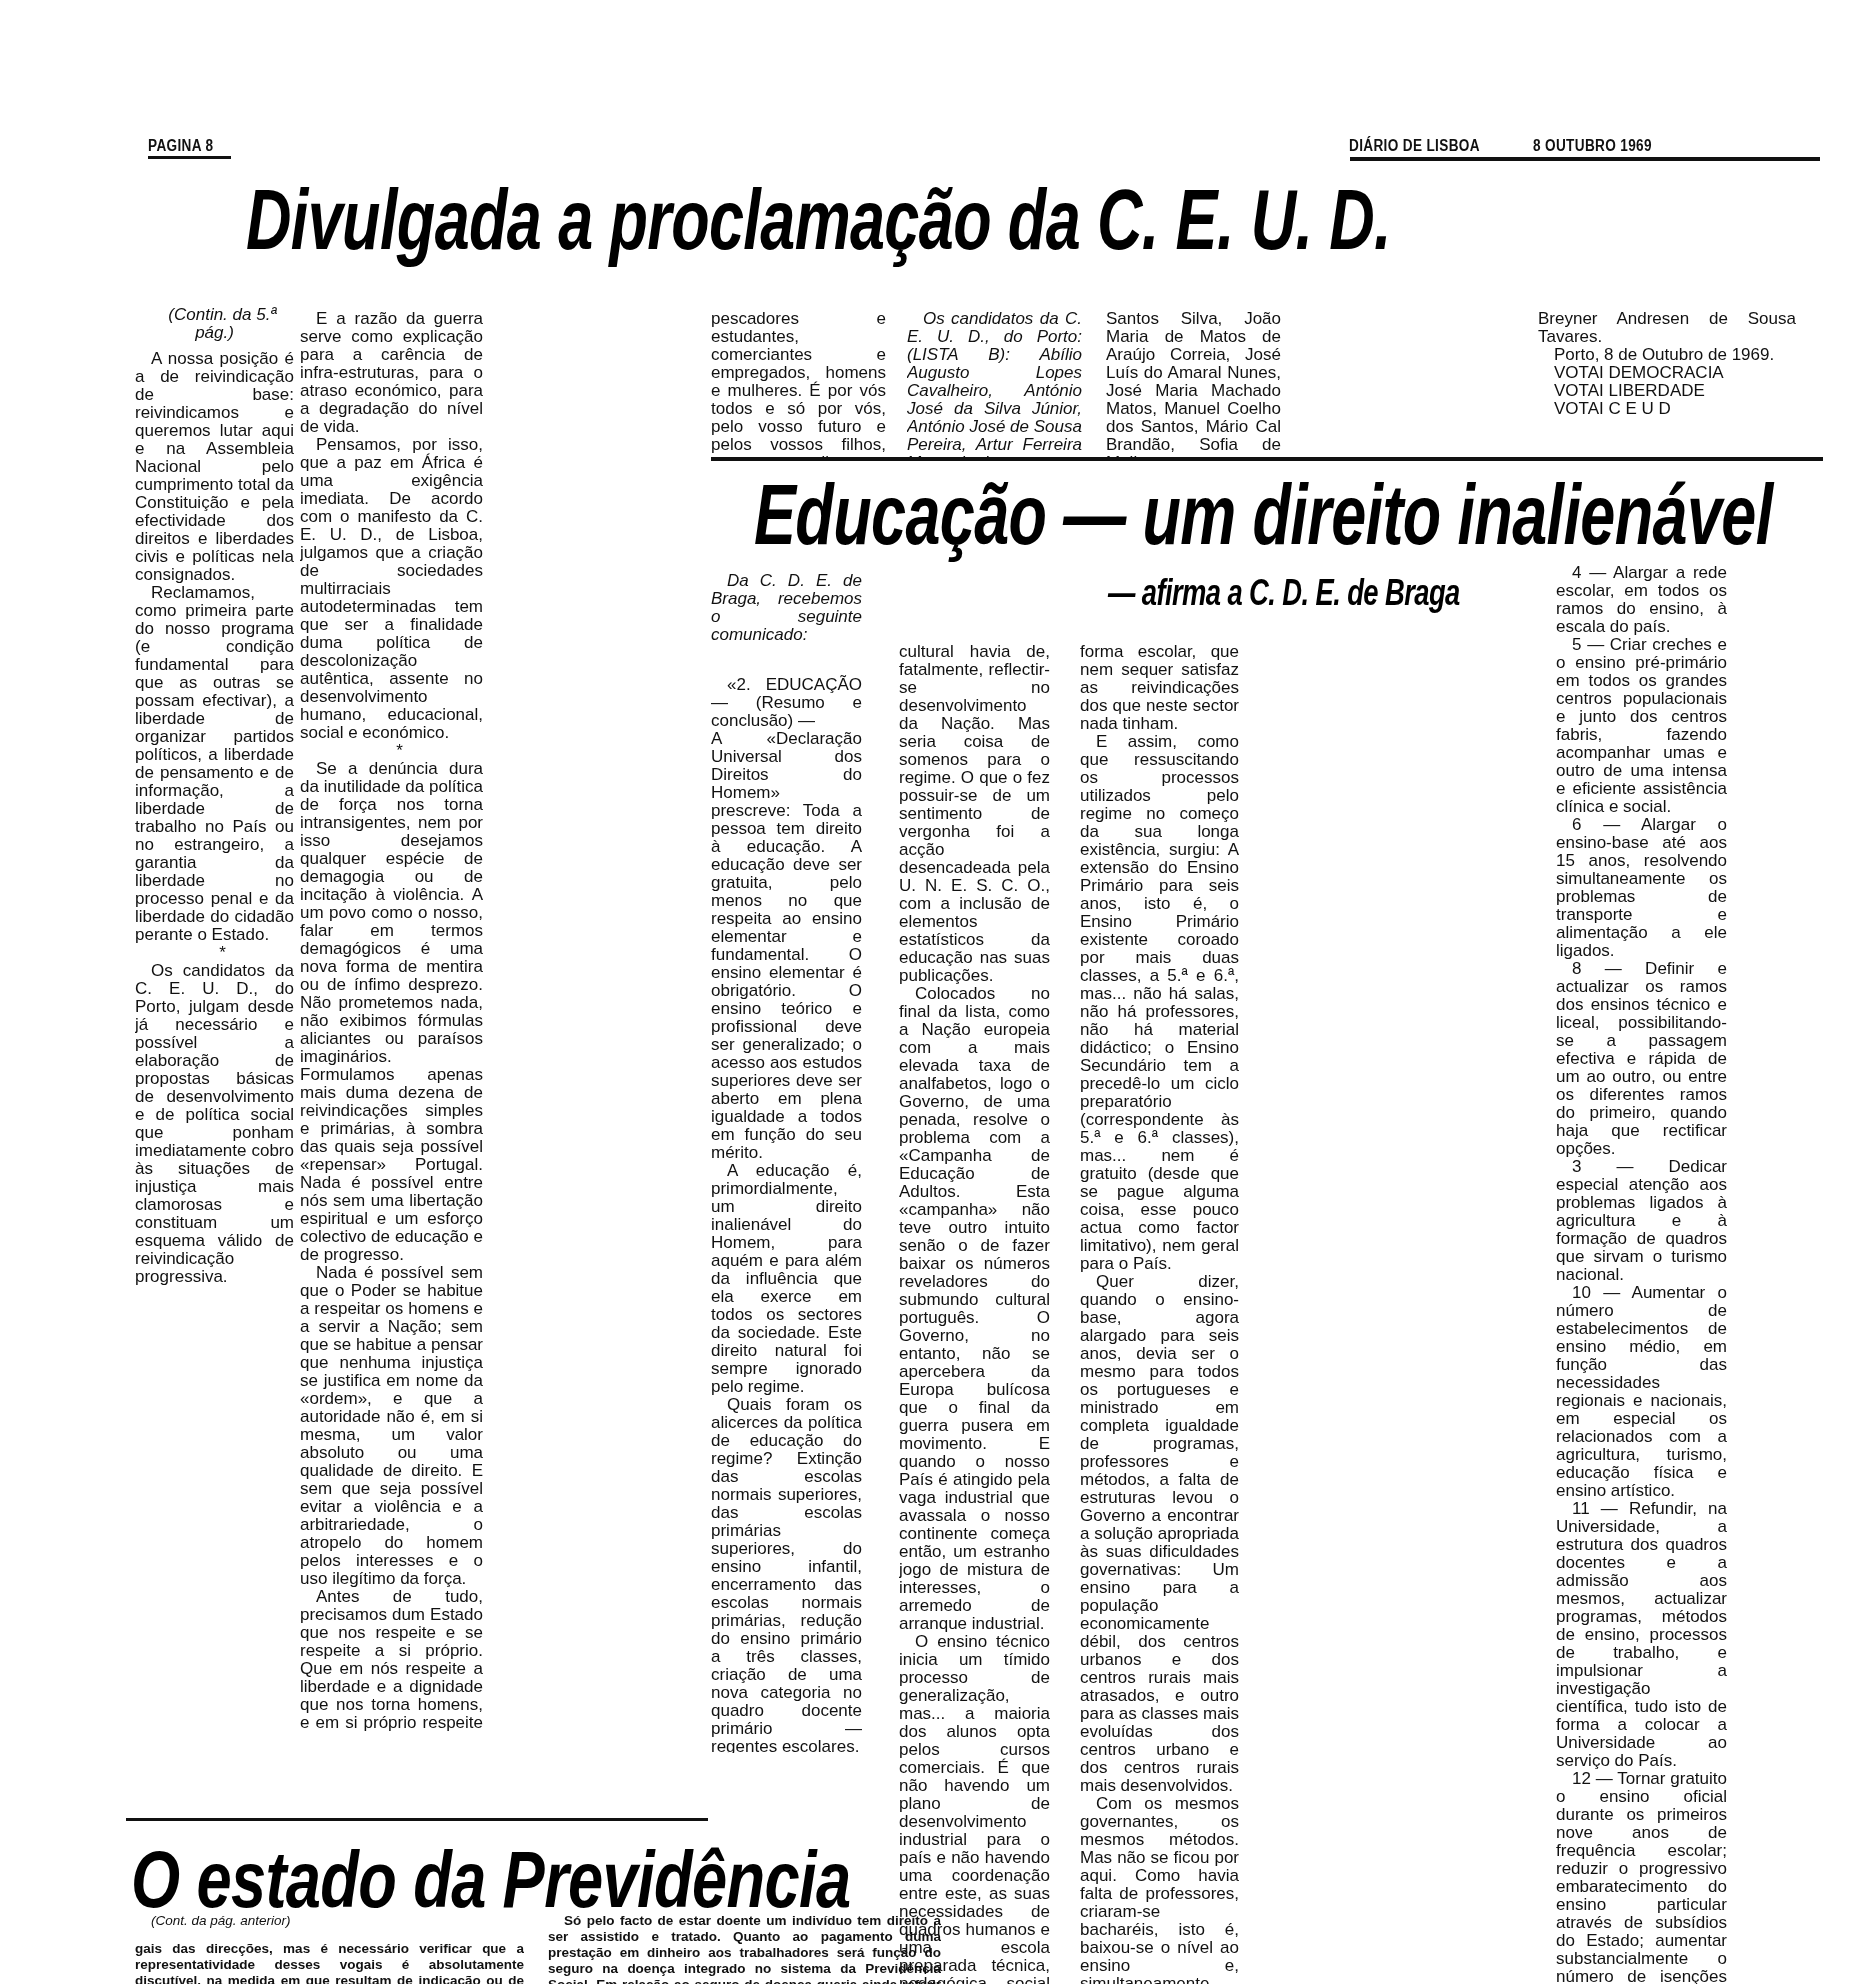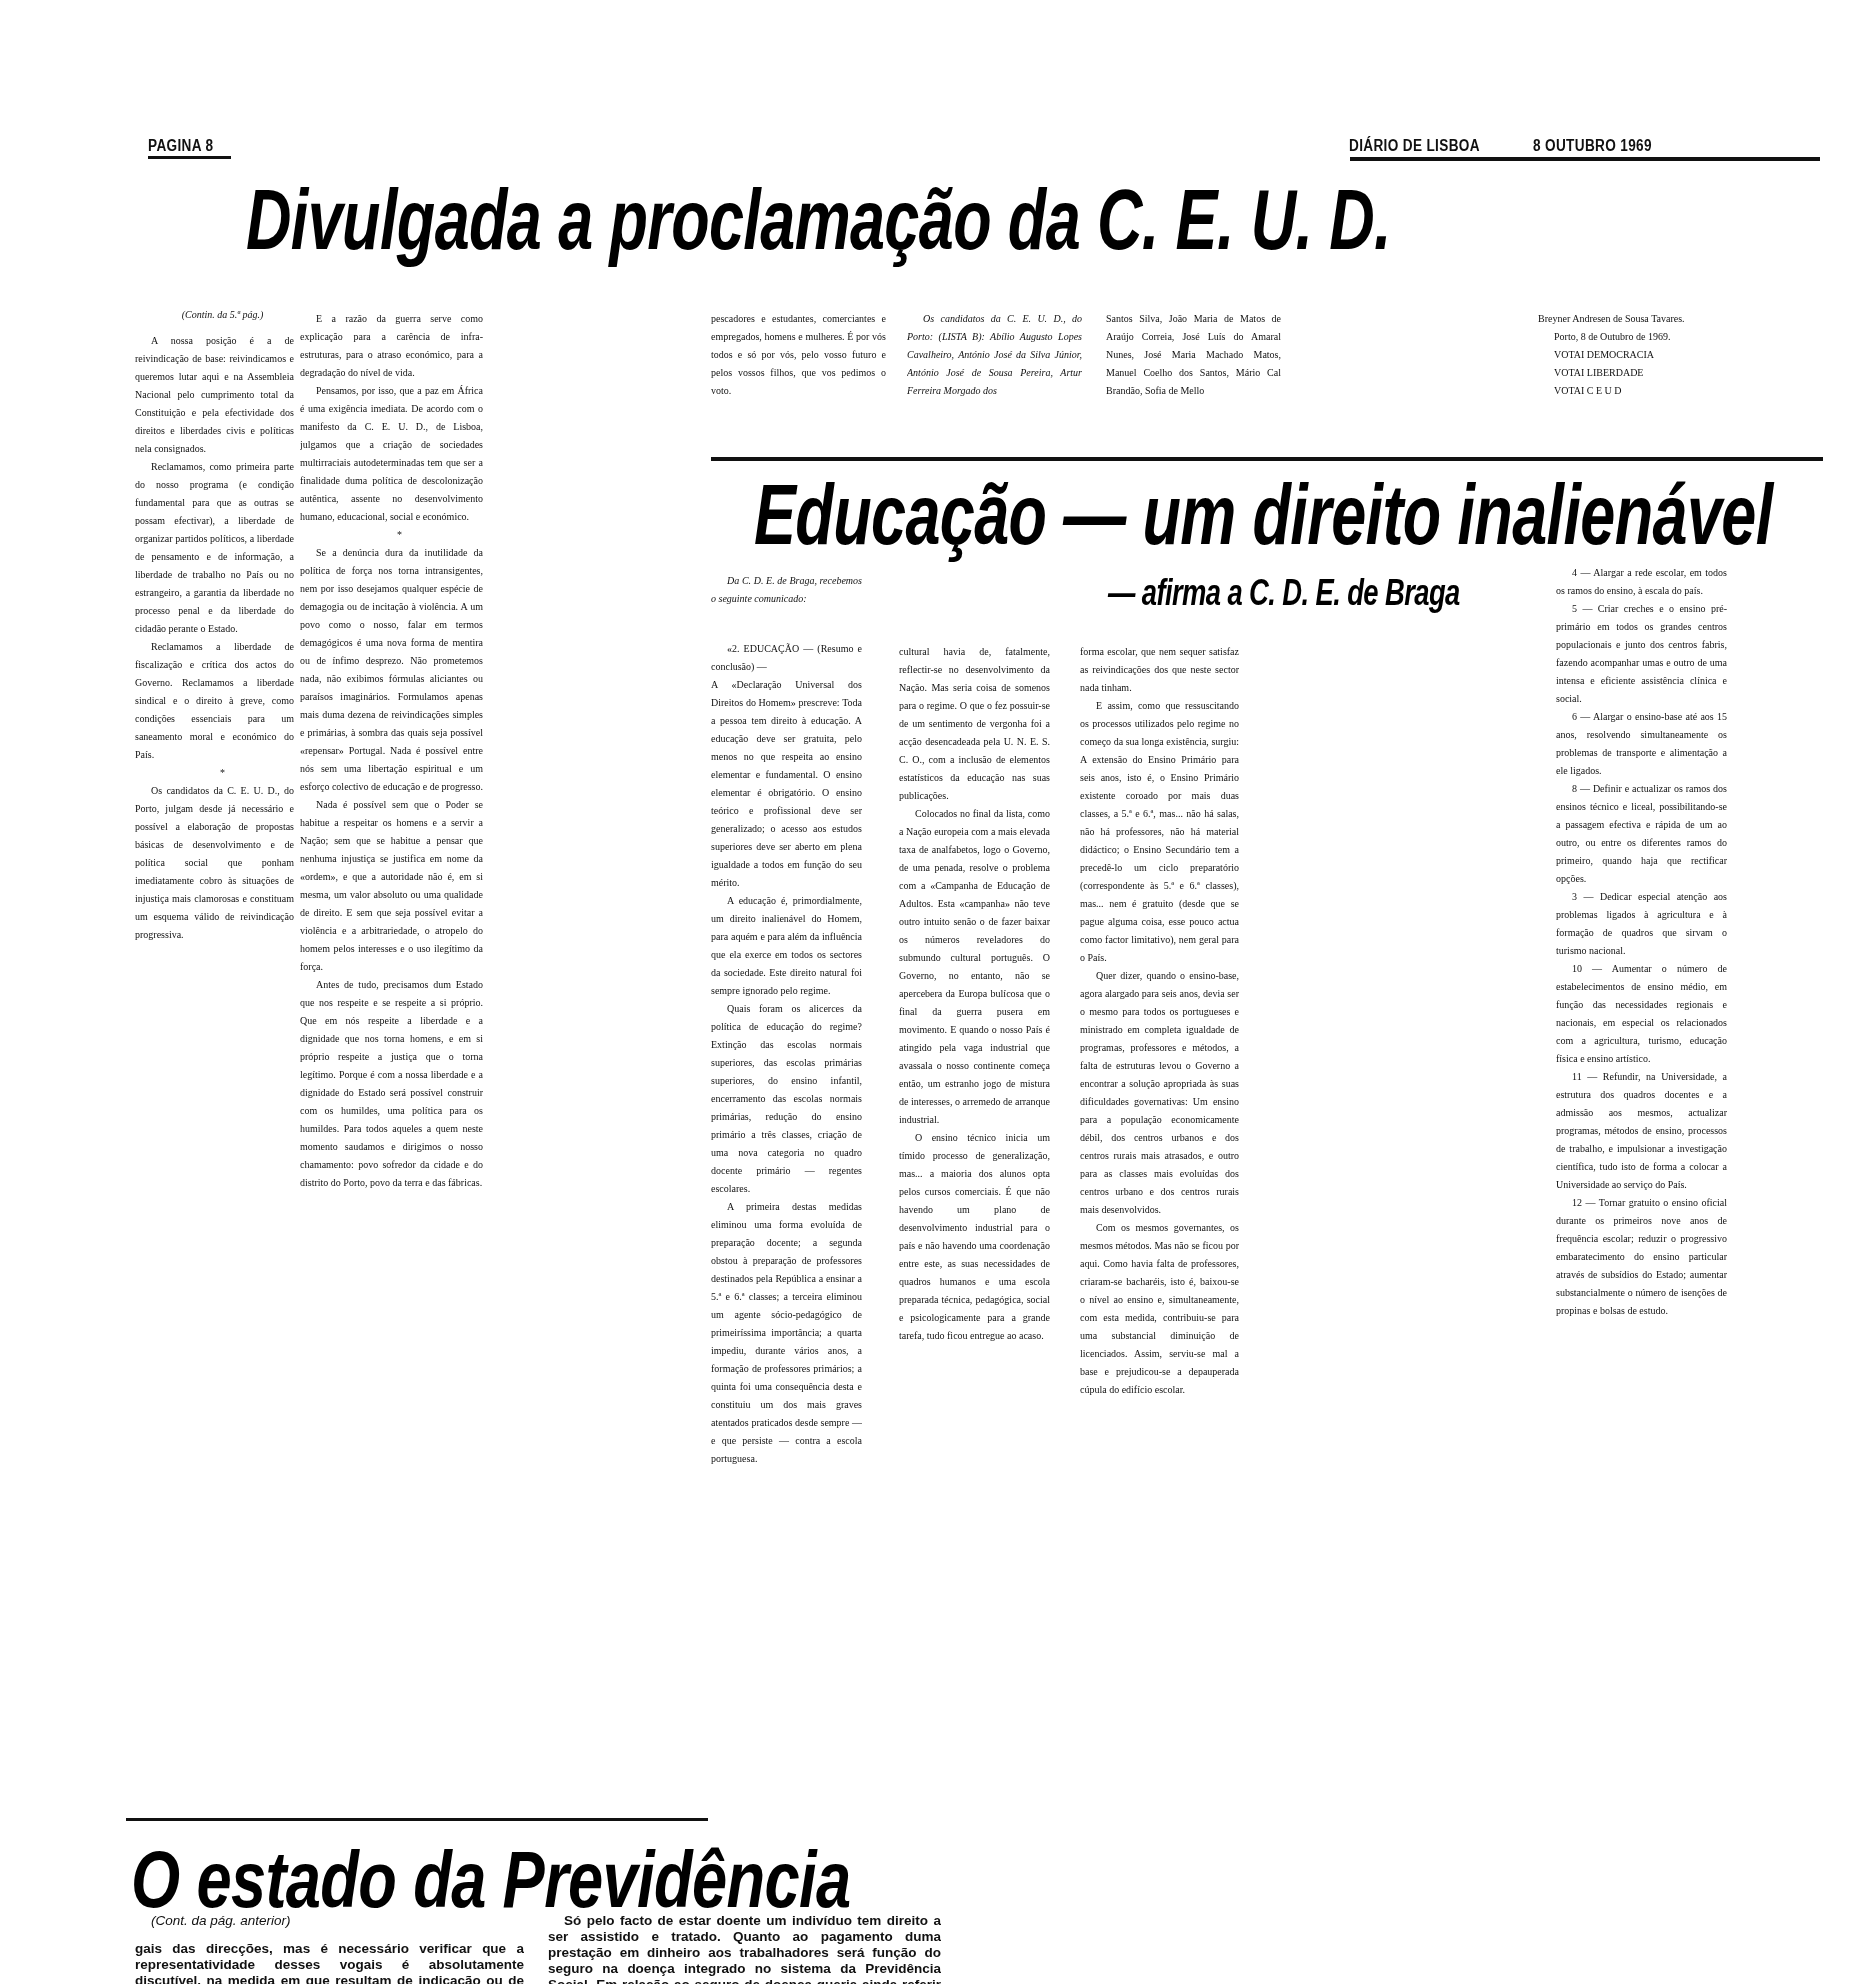--- a/index.html
+++ b/index.html
@@ -1,21 +1,21 @@
 <!DOCTYPE html>
 <html style="font-size:6.4px"><head>
 <meta charset="utf-8">
 <style>
   html,body{margin:0;padding:0;background:#fff;}
   body{width:1855px;height:2617px;position:relative;overflow:hidden;color:#111;font-family:"DejaVu Serif",serif;}
   .abs{position:absolute;}
   .rule{position:absolute;background:#111;}
   .hdr{font-family:"Liberation Sans",sans-serif;font-weight:bold;font-size:16px;letter-spacing:0.4px;transform:scaleX(0.85);transform-origin:left top;}
   .headline{font-family:"Liberation Sans",sans-serif;font-weight:bold;font-style:italic;color:#000;transform-origin:left top;white-space:nowrap;letter-spacing:-0.8px;}
-  .col{position:absolute;font-family:Liberation Serif, serif;font-size:10px;line-height:18px;text-align:justify;hyphens:auto;overflow:hidden;}
+  .col{position:absolute;font-family:Liberation Sans, sans-serif;font-size:17px;line-height:18px;text-align:justify;hyphens:auto;overflow:hidden;}
   .col p{margin:0;text-indent:16px;}
   .col p.noind{text-indent:0;}
   .it{font-style:italic;}
   .sans{font-family:"Liberation Sans",sans-serif;font-weight:bold;}
   .center{text-align:center;}
   .sep{text-align:center;margin:2.4px 0;}
 </style>
 </head>
 <body>
 
@@ -24,21 +24,20 @@
 <div class="abs hdr" style="left:1349px;top:137px;">DIÁRIO DE LISBOA</div>
 <div class="abs hdr" style="left:1533px;top:137px;">8 OUTUBRO 1969</div>
 <div class="rule" style="left:1350px;top:157px;width:470px;height:4px;"></div>
 
 <div class="abs headline" style="left:246px;top:171px;font-size:85px;transform:scaleX(0.74);">Divulgada a proclamação da C. E. U. D.</div>
 
 <div class="col" style="left:135px;top:306px;width:159px;height:1421px;">
   <p class="it center" style="margin-bottom:8px;">(Contin. da 5.ª pág.)</p>
   <p>A nossa posição é a de reivindicação de base: reivindicamos e queremos lutar aqui e na Assembleia Nacional pelo cumprimento total da Constituição e pela efectividade dos direitos e liberdades civis e políticas nela consignados.</p>
   <p>Reclamamos, como primeira parte do nosso programa (e condição fundamental para que as outras se possam efectivar), a liberdade de organizar partidos políticos, a liberdade de pensamento e de informação, a liberdade de trabalho no País ou no estrangeiro, a garantia da liberdade no processo penal e da liberdade do cidadão perante o Estado.</p>
-  <p>Reclamamos a liberdade de fiscalização e crítica dos actos do Governo. Reclamamos a liberdade sindical e o direito à greve, como condições essenciais para um saneamento moral e económico do País.</p>
   <p class="sep">*</p>
   <p>Os candidatos da C. E. U. D., do Porto, julgam desde já necessário e possível a elaboração de propostas básicas de desenvolvimento e de política social que ponham imediatamente cobro às situações de injustiça mais clamorosas e constituam um esquema válido de reivindicação progressiva.</p>
 
 </div>
 
 <div class="col" style="left:300px;top:310px;width:183px;height:1421px;">
   <p>E a razão da guerra serve como explicação para a carência de infra-estruturas, para o atraso económico, para a degradação do nível de vida.</p>
   <p>Pensamos, por isso, que a paz em África é uma exigência imediata. De acordo com o manifesto da C. E. U. D., de Lisboa, julgamos que a criação de sociedades multirraciais autodeterminadas tem que ser a finalidade duma política de descolonização autêntica, assente no desenvolvimento humano, educacional, social e económico.</p>
   <p class="sep">*</p>
   <p>Se a denúncia dura da inutilidade da política de força nos torna intransigentes, nem por isso desejamos qualquer espécie de demagogia ou de incitação à violência. A um povo como o nosso, falar em termos demagógicos é uma nova forma de mentira ou de ínfimo desprezo. Não prometemos nada, não exibimos fórmulas aliciantes ou paraísos imaginários. Formulamos apenas mais duma dezena de reivindicações simples e primárias, à sombra das quais seja possível «repensar» Portugal. Nada é possível entre nós sem uma libertação espiritual e um esforço colectivo de educação e de progresso.</p>

